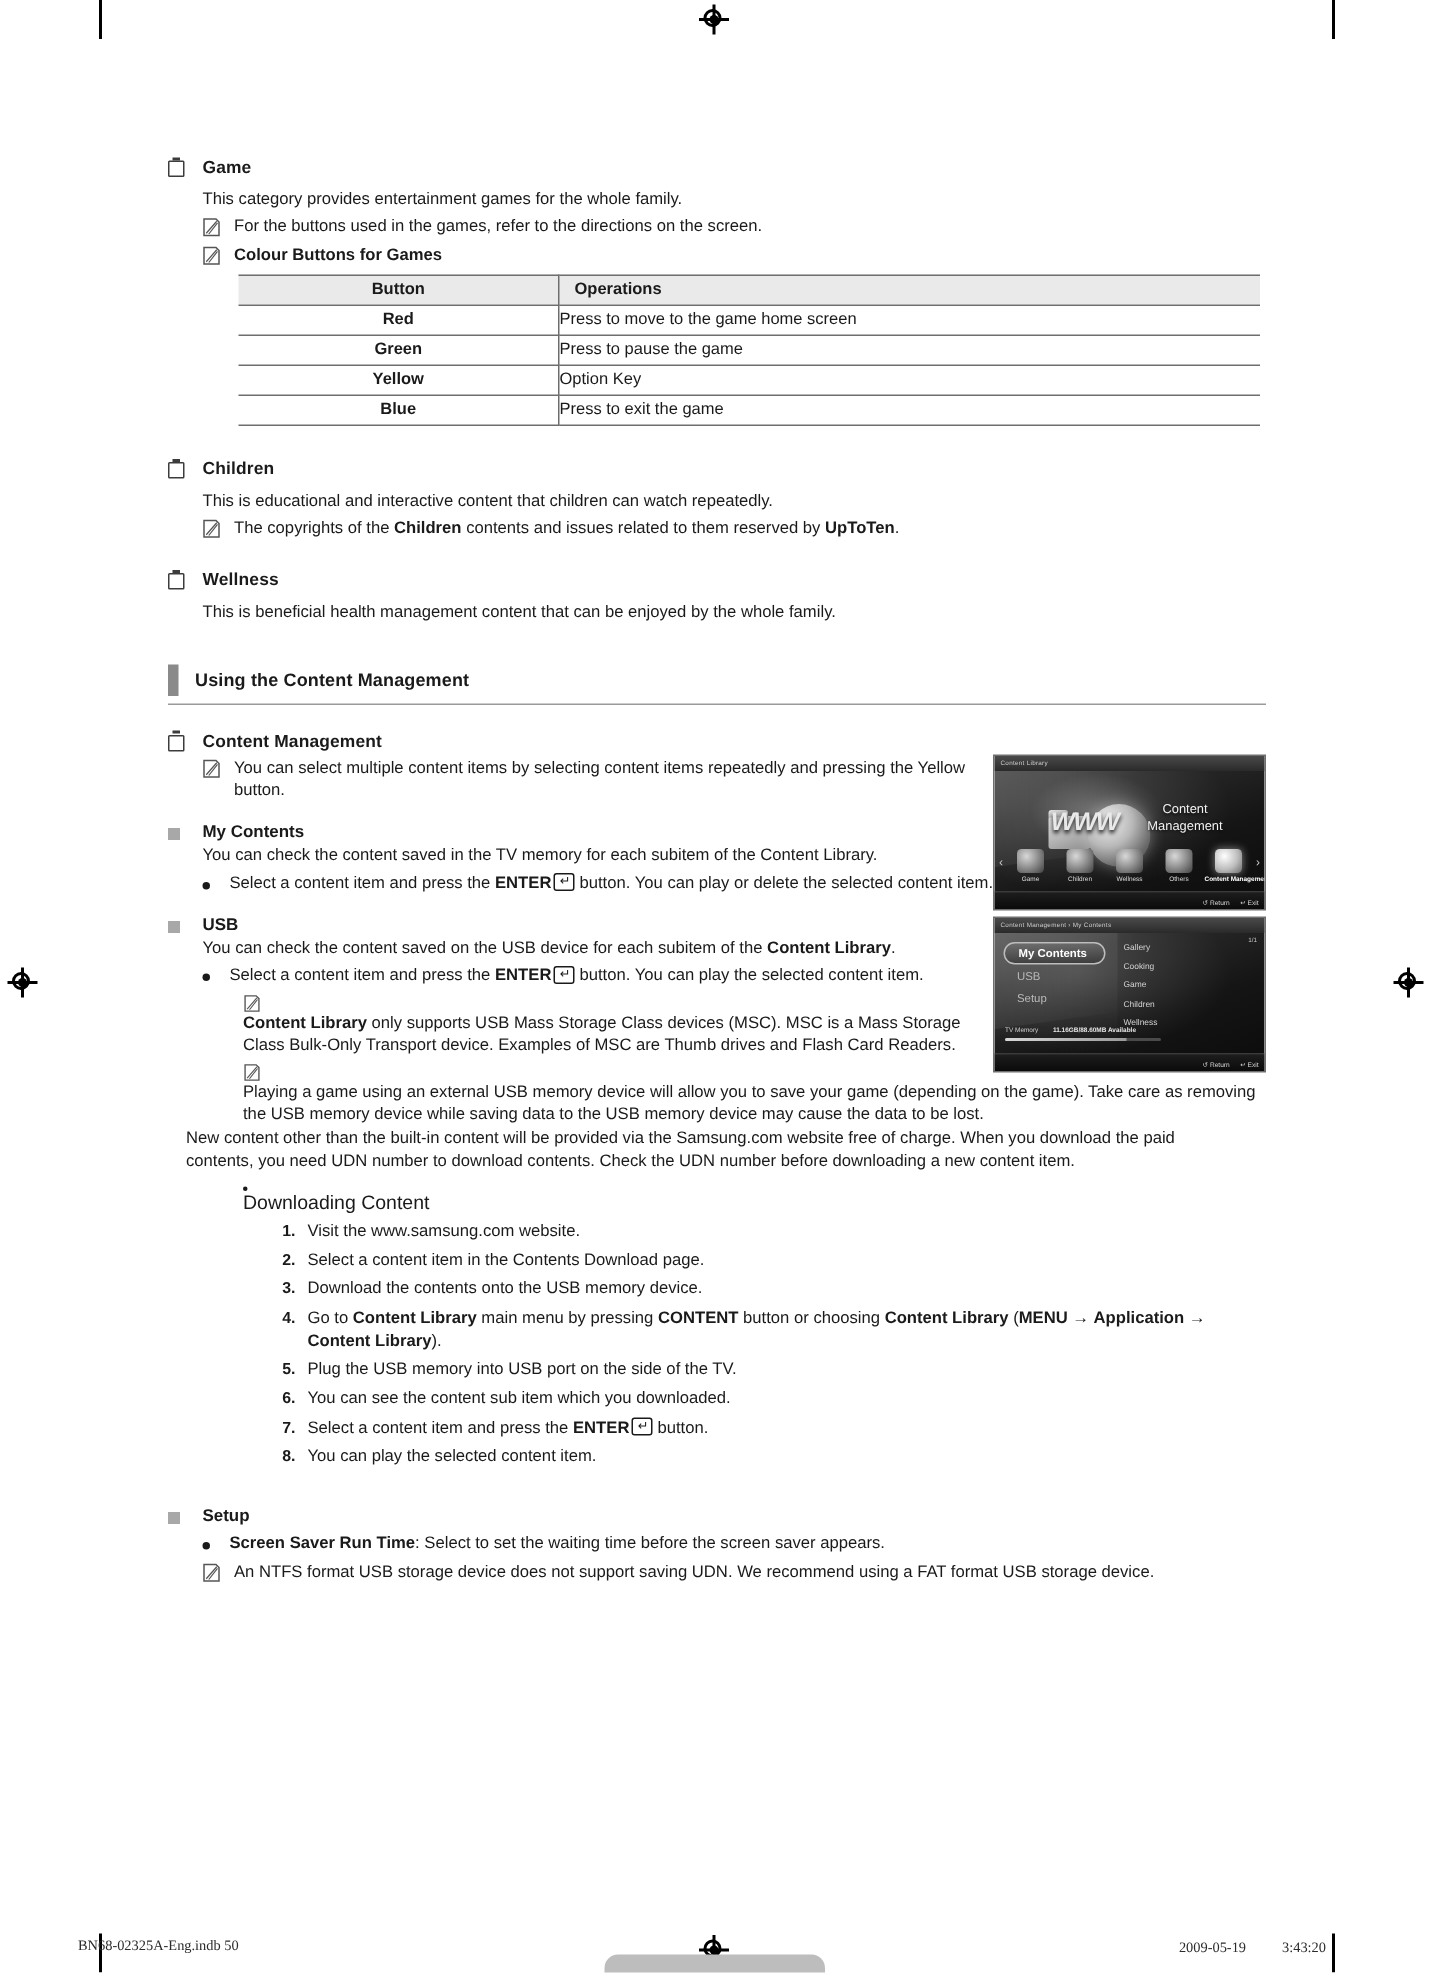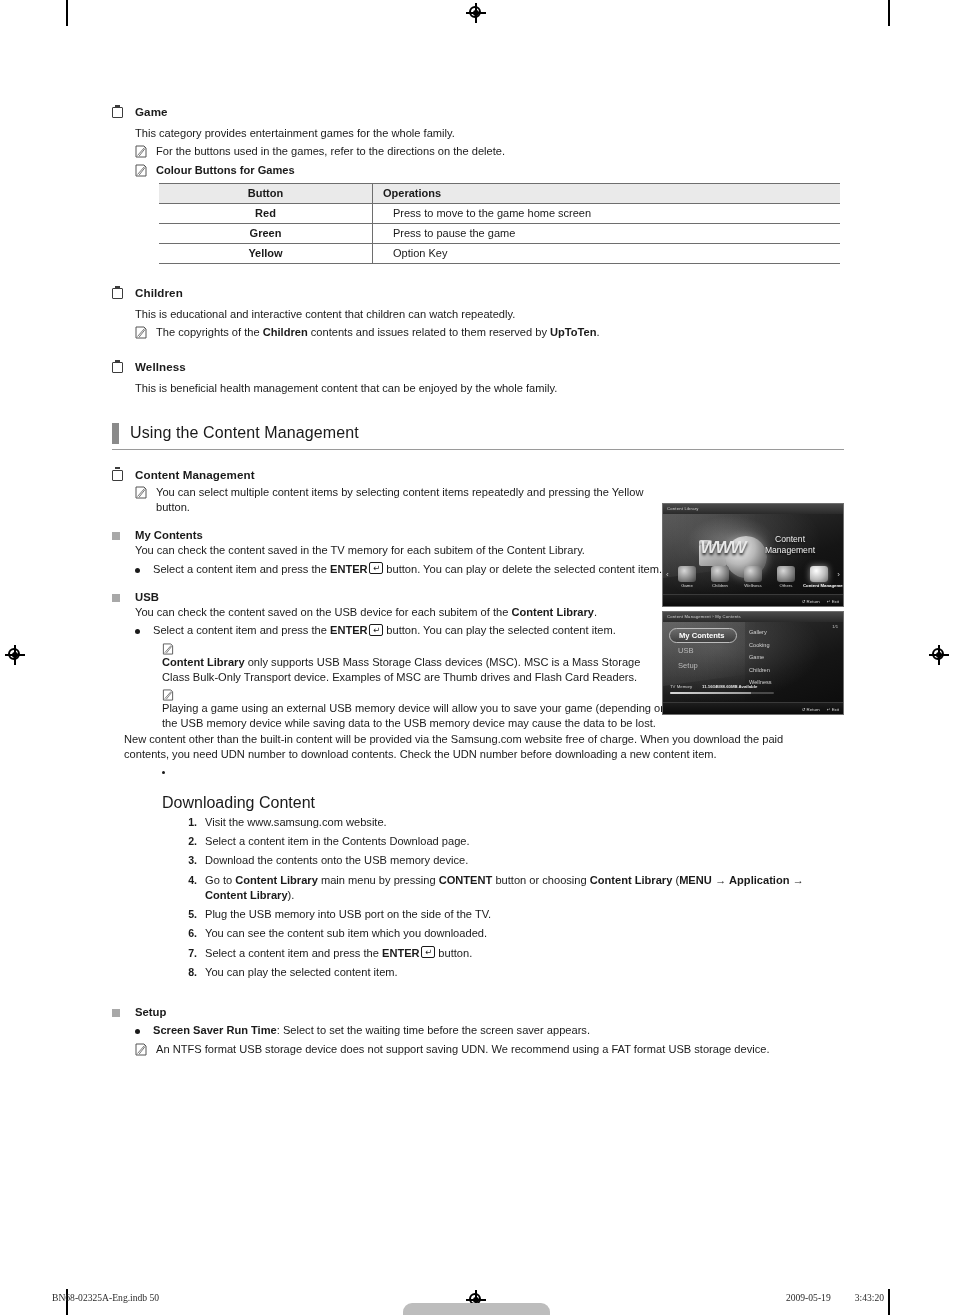--- a/index.html
+++ b/index.html
@@ -66,21 +66,21 @@
   .note-txt{font-size:11.1px;line-height:15.3px;flex:1;}
 
   
   .bul-row{display:flex;align-items:flex-start;margin-top:3px;}
   .bul{flex:0 0 5px;width:5px;height:5px;border-radius:50%;background:#1a1a1a;margin:6px 13px 0 0;}
   .bul-txt{font-size:11.1px;line-height:15.3px;flex:1;}
 
   
   .dot-row{display:flex;align-items:flex-start;margin-top:3px;}
   .dotb{flex:0 0 3px;width:3px;height:3px;border-radius:50%;background:#1a1a1a;margin:6px 11px 0 0;}
-  .dot-txt{font-size:16px;line-height:15.3px;flex:1;margin-top:21px;}
+  .dot-txt{font-size:13px;line-height:15.3px;flex:1;}
 
   
   .num-row{display:flex;align-items:flex-start;margin-top:4px;}
   .num{flex:0 0 16px;width:16px;text-align:right;font-size:10.6px;font-weight:bold;line-height:15.3px;margin-right:8px;}
   .num-txt{font-size:11.1px;line-height:15.3px;flex:1;}
 
   .body-p{font-size:11.1px;line-height:15.3px;}
   b{font-weight:bold;}
 
   
@@ -89,29 +89,29 @@
   .ind4{margin-left:69px;}
 
   
   table.ctbl{border-collapse:collapse;width:681px;margin:5px 0 0 47px;table-layout:fixed;}
   table.ctbl th,table.ctbl td{
     font-size:11px;line-height:14px;padding:2.5px 4px;
     border-top:1px solid #6e6e6e;border-bottom:1px solid #6e6e6e;
   }
   table.ctbl thead th{background:#eaeaea;font-weight:bold;}
   table.ctbl th.c1,table.ctbl td.c1{width:205px;text-align:center;font-weight:bold;border-right:1px solid #6e6e6e;}
-  table.ctbl td.c2{text-align:left;padding-left:20px;font-weight:normal;}
+  table.ctbl td.c2{text-align:left;padding-left:0;font-weight:normal;}
   table.ctbl th.c2{text-align:left;padding-left:10px;}
   table.ctbl tbody tr td{border-top:none;}
   table.ctbl tbody tr:last-child td{border-bottom:1px solid #6e6e6e;}
 
   
   .banner{display:flex;align-items:center;margin:26px 0 0 0;width:732px;}
   .banner .bar{width:7px;height:21px;background:#8a8a8a;flex:0 0 7px;}
-  .banner .btxt{font-size:16px;font-weight:normal;margin-left:11px;letter-spacing:.1px;}
+  .banner .btxt{font-size:12px;font-weight:bold;margin-left:11px;letter-spacing:.1px;}
   .banner-rule{height:1px;background:#9a9a9a;width:732px;margin-top:5px;}
 
   
   .ekey{
     display:inline-block;border:1.3px solid #1a1a1a;border-radius:2px;
     padding:0 2px 0 3px;font-size:8.5px;line-height:10px;
     vertical-align:1.5px;margin-left:1.5px;font-family:"DejaVu Sans",sans-serif;
   }
 
   
@@ -251,21 +251,21 @@
       <div class="h-txt">Game</div>
     </div>
     <div class="body-p ind1">This category provides entertainment games for the whole family.</div>
 
     <div class="note-row ind1">
       <svg class="note-ic" viewBox="0 0 12 13">
         <path d="M1 1 L9 1 L11 3 L11 12 L1 12 Z" fill="none" stroke="#555" stroke-width="1"></path>
         <path d="M2.5 10.5 L9.5 2.5" stroke="#555" stroke-width=".8"></path>
         <path d="M4.2 11 L10 3.6" stroke="#555" stroke-width=".8"></path>
       </svg>
-      <div class="note-txt">For the buttons used in the games, refer to the directions on the delete.</div>
+      <div class="note-txt">For the buttons used in the games, refer to the directions on the screen.</div>
     </div>
 
     <div class="note-row ind1">
       <svg class="note-ic" viewBox="0 0 12 13">
         <path d="M1 1 L9 1 L11 3 L11 12 L1 12 Z" fill="none" stroke="#555" stroke-width="1"></path>
         <path d="M2.5 10.5 L9.5 2.5" stroke="#555" stroke-width=".8"></path>
         <path d="M4.2 11 L10 3.6" stroke="#555" stroke-width=".8"></path>
       </svg>
       <div class="note-txt"><b>Colour Buttons for Games</b></div>
     </div>
@@ -283,20 +283,24 @@
           <td class="c2">Press to move to the game home screen</td>
         </tr>
         <tr>
           <td class="c1">Green</td>
           <td class="c2">Press to pause the game</td>
         </tr>
         <tr>
           <td class="c1">Yellow</td>
           <td class="c2">Option Key</td>
         </tr>
+        <tr>
+          <td class="c1">Blue</td>
+          <td class="c2">Press to exit the game</td>
+        </tr>
       </tbody>
     </table>
 
     <div class="h-sec" style="margin-top:21px;">
       <div class="sq-icon"></div>
       <div class="h-txt">Children</div>
     </div>
     <div class="body-p ind1">This is educational and interactive content that children can watch repeatedly.</div>
     <div class="note-row ind1">
       <svg class="note-ic" viewBox="0 0 12 13">

